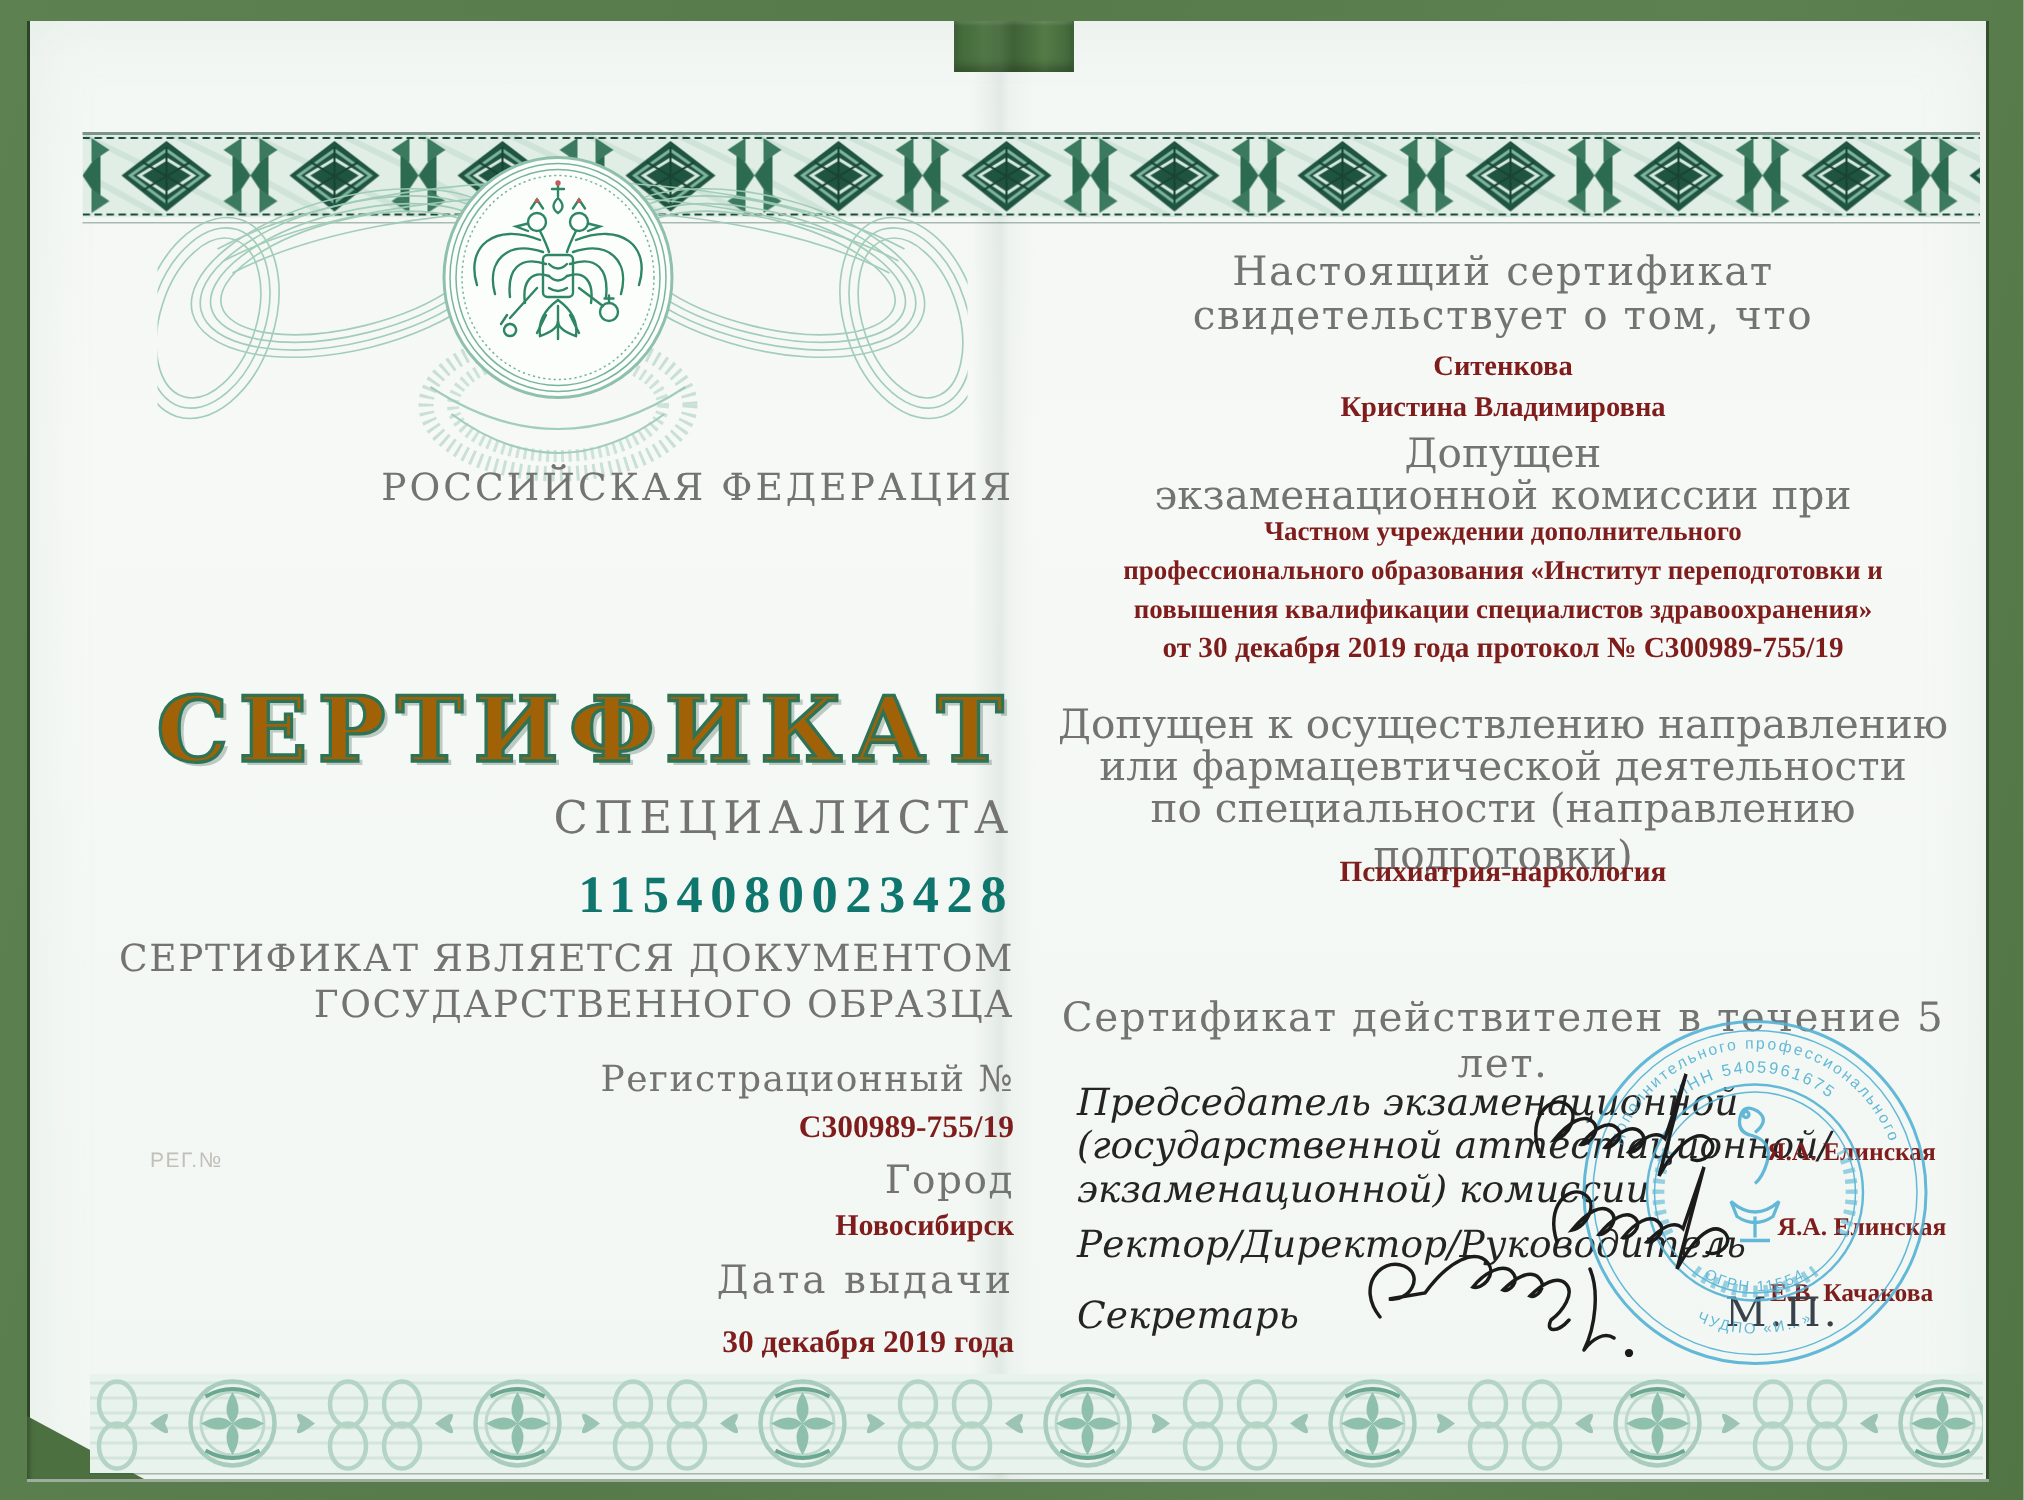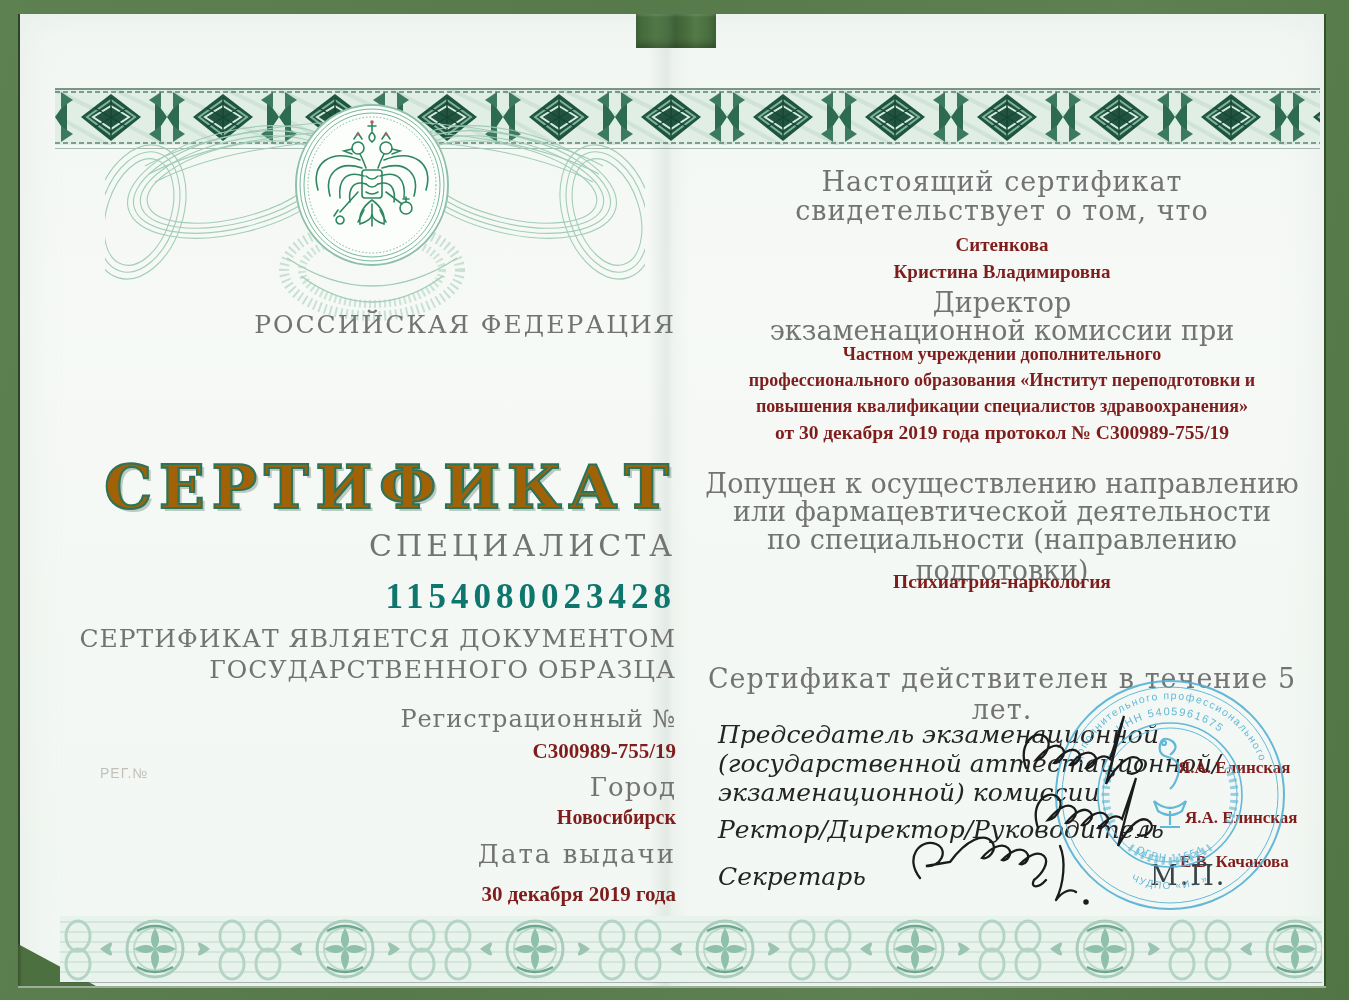--- a/index.html
+++ b/index.html
@@ -170,21 +170,21 @@
 <div class="abs lp c serif" style="top:772px;font-size:26px;letter-spacing:1px;">Город</div>
 <div class="abs lp c bserif" style="top:806px;font-size:20px;">Новосибирск</div>
 <div class="abs lp c serif" style="top:839px;font-size:26px;letter-spacing:2px;">Дата выдачи</div>
 <div class="abs lp c bserif" style="top:882px;font-size:21px;">30 декабря 2019 года</div>
 <div class="abs faint" style="left:100px;top:765px;font-size:14px;letter-spacing:1px;opacity:.8;">РЕГ.№</div>
 
 <div class="abs rp c serif" style="top:166px;font-size:27px;letter-spacing:1px;">Настоящий сертификат</div>
 <div class="abs rp c serif" style="top:195px;font-size:27px;letter-spacing:1px;">свидетельствует о том, что</div>
 <div class="abs rp c bserif" style="top:234px;font-size:19px;">Ситенкова</div>
 <div class="abs rp c bserif" style="top:261px;font-size:19px;">Кристина Владимировна</div>
-<div class="abs rp c serif" style="top:287px;font-size:27px;">Директор</div>
+<div class="abs rp c serif" style="top:287px;font-size:27px;">Допущен</div>
 <div class="abs rp c serif" style="top:315px;font-size:27px;">экзаменационной комиссии при</div>
 <div class="abs rp c bserif" style="top:344px;font-size:18px;">Частном учреждении дополнительного</div>
 <div class="abs rp c bserif" style="top:370px;font-size:18px;">профессионального образования «Институт переподготовки и</div>
 <div class="abs rp c bserif" style="top:396px;font-size:18px;">повышения квалификации специалистов здравоохранения»</div>
 <div class="abs rp c bserif" style="top:422px;font-size:19.5px;">от 30 декабря 2019 года протокол № С300989-755/19</div>
 <div class="abs rp c serif" style="top:468px;font-size:27px;">Допущен к осуществлению направлению</div>
 <div class="abs rp c serif" style="top:496px;font-size:27px;">или фармацевтической деятельности</div>
 <div class="abs rp c serif" style="top:524px;font-size:27px;">по специальности (направлению подготовки)</div>
 <div class="abs rp c bserif" style="top:571px;font-size:19.5px;">Психиатрия-наркология</div>
 <div class="abs rp c serif" style="top:663px;font-size:27px;letter-spacing:1px;">Сертификат действителен в течение 5 лет.</div>

